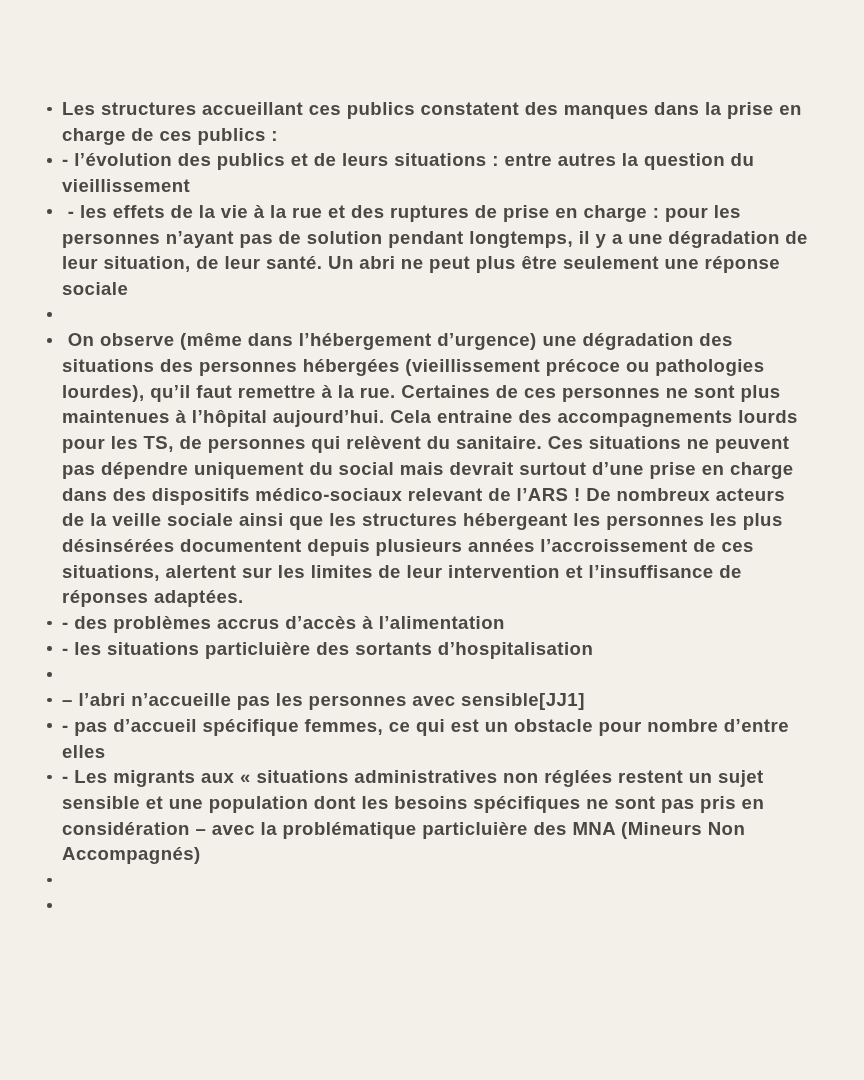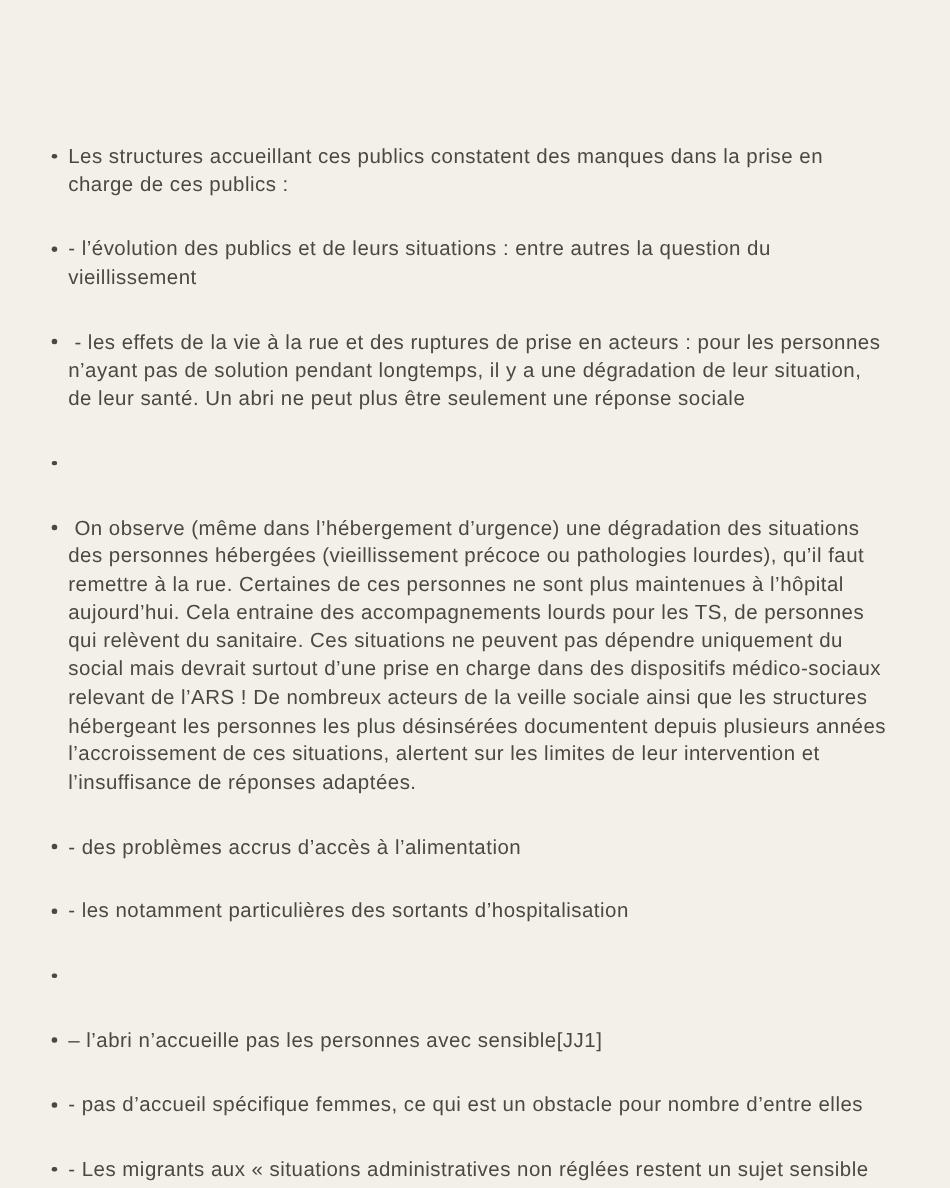--- a/index.html
+++ b/index.html
@@ -24,24 +24,23 @@
     margin: 0;
     padding: 0;
     width: 762px;
   }
   ul.bullet-list li {
     position: relative;
     padding-left: 16px;
     color: #4a4843;
     font-size: 18.6px;
     line-height: 25.7px;
-    font-weight: 400;
+    font-weight: 700;
     letter-spacing: 0.45px;
     min-height: 25.7px;
-    margin-top: 33px;
   }
   .bullet-dot {
     position: absolute;
     left: 1px;
     top: 10.6px;
     width: 4.6px;
     height: 4.6px;
     border-radius: 50%;
     background: #4a4843;
   }
@@ -49,25 +48,25 @@
     white-space: pre-wrap;
   }
 </style>
 </head>
 <body>
 
 <main class="doc-page">
   <ul class="bullet-list">
       <li><span class="bullet-dot"></span><span class="bullet-text">Les structures accueillant ces publics constatent des manques dans la prise en charge de ces publics :</span></li>
       <li><span class="bullet-dot"></span><span class="bullet-text">- l’évolution des publics et de leurs situations : entre autres la question du vieillissement</span></li>
-      <li><span class="bullet-dot"></span><span class="bullet-text"> - les effets de la vie à la rue et des ruptures de prise en acteurs : pour les personnes n’ayant pas de solution pendant longtemps, il y a une dégradation de leur situation, de leur santé. Un abri ne peut plus être seulement une réponse sociale</span></li>
+      <li><span class="bullet-dot"></span><span class="bullet-text"> - les effets de la vie à la rue et des ruptures de prise en charge : pour les personnes n’ayant pas de solution pendant longtemps, il y a une dégradation de leur situation, de leur santé. Un abri ne peut plus être seulement une réponse sociale</span></li>
       <li><span class="bullet-dot"></span></li>
       <li><span class="bullet-dot"></span><span class="bullet-text"> On observe (même dans l’hébergement d’urgence) une dégradation des situations des personnes hébergées (vieillissement précoce ou pathologies lourdes), qu’il faut remettre à la rue. Certaines de ces personnes ne sont plus maintenues à l’hôpital aujourd’hui. Cela entraine des accompagnements lourds pour les TS, de personnes qui relèvent du sanitaire. Ces situations ne peuvent pas dépendre uniquement du social mais devrait surtout d’une prise en charge dans des dispositifs médico-sociaux relevant de l’ARS ! De nombreux acteurs de la veille sociale ainsi que les structures hébergeant les personnes les plus désinsérées documentent depuis plusieurs années l’accroissement de ces situations, alertent sur les limites de leur intervention et l’insuffisance de réponses adaptées.</span></li>
       <li><span class="bullet-dot"></span><span class="bullet-text">- des problèmes accrus d’accès à l’alimentation</span></li>
-      <li><span class="bullet-dot"></span><span class="bullet-text">- les notamment particulières des sortants d’hospitalisation</span></li>
+      <li><span class="bullet-dot"></span><span class="bullet-text">- les situations particluière des sortants d’hospitalisation</span></li>
       <li><span class="bullet-dot"></span></li>
       <li><span class="bullet-dot"></span><span class="bullet-text">– l’abri n’accueille pas les personnes avec sensible[JJ1]</span></li>
       <li><span class="bullet-dot"></span><span class="bullet-text">- pas d’accueil spécifique femmes, ce qui est un obstacle pour nombre d’entre elles</span></li>
       <li><span class="bullet-dot"></span><span class="bullet-text">- Les migrants aux « situations administratives non réglées restent un sujet sensible et une population dont les besoins spécifiques ne sont pas pris en considération – avec la problématique particluière des MNA (Mineurs Non Accompagnés)</span></li>
       <li><span class="bullet-dot"></span><span class="bullet-text"></span></li>
       <li><span class="bullet-dot"></span></li>
     </ul>
 </main>
 
 </body></html>

